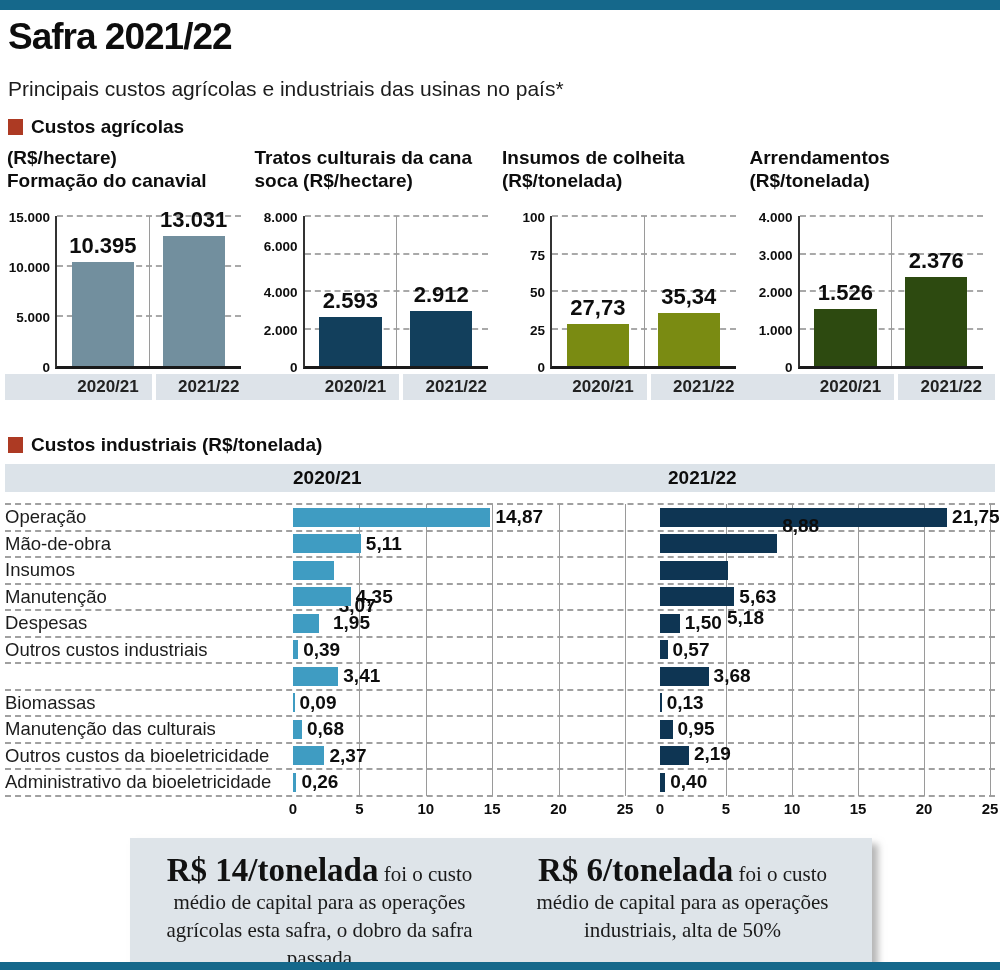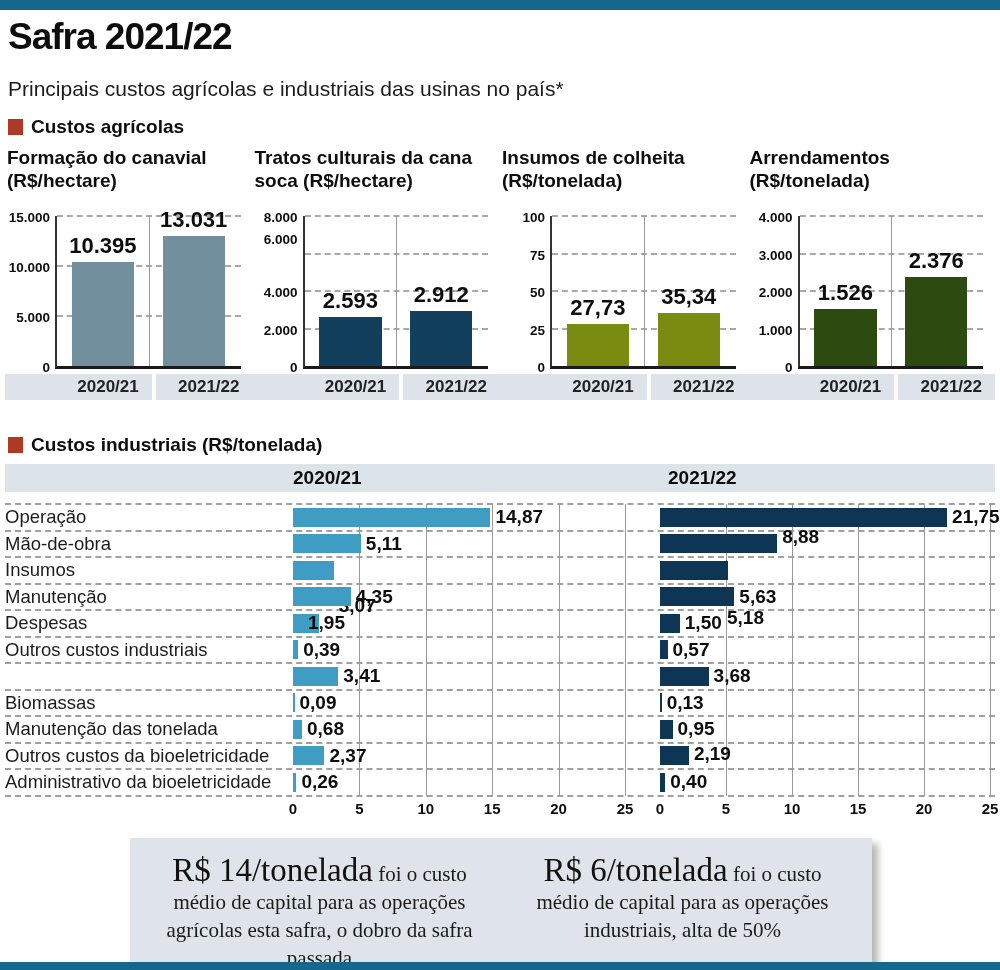--- a/index.html
+++ b/index.html
@@ -48,42 +48,42 @@
   .ind-value{position:absolute;font-size:19px;font-weight:bold;color:#0d0d0d;white-space:nowrap;
              display:flex;align-items:center;}
   .ind-xaxis{position:relative;height:26px;width:990px;margin-left:5px;}
   .ind-xtick{position:absolute;top:4px;transform:translateX(-50%);font-size:15px;font-weight:bold;color:#0d0d0d;}
 
   
   .callout{margin:16px 0 0 130px;width:742px;background:#dee4e9;display:flex;
            box-shadow:6px 6px 7px rgba(120,120,120,0.55);padding:14px 8px;box-sizing:border-box;}
   .callout-item{flex:1 1 50%;text-align:center;padding:4px 18px;
                 font-family:"Liberation Serif",serif;font-size:21px;line-height:28px;color:#1a1a1a;}
-  .callout-big{font-size:33px;font-weight:normal;color:#111;}
+  .callout-big{font-size:33px;font-weight:bold;color:#111;}
 </style>
 </head>
 <body>
 
 <div class="topbar"></div>
 
 <div class="header">
   <div class="page-title">Safra 2021/22</div>
   <div class="page-subtitle">Principais custos agrícolas e industriais das usinas no país*</div>
 </div>
 
 <div class="section-header agri">
   <span class="bullet"></span>
   <span class="section-label">Custos agrícolas</span>
 </div>
 
 <div class="agri-charts">
     <div class="agri-chart">
       <div class="agri-title">
+        <div>(R$/hectare)</div>
         <div>Formação do canavial</div>
-        <div>(R$/hectare)</div>
       </div>
       <div class="agri-body">
         <div class="agri-yaxis">
           <span class="agri-ytick" style="bottom: -7px;">0</span>
           <span class="agri-ytick" style="bottom: 43px;">5.000</span>
           <span class="agri-ytick" style="bottom: 93px;">10.000</span>
           <span class="agri-ytick" style="bottom: 143px;">15.000</span>
         </div>
         <div class="agri-plot">
           <div class="gridline-h" style="bottom: 49px;"></div>
@@ -104,21 +104,21 @@
     <div class="agri-chart">
       <div class="agri-title">
         <div>Tratos culturais da cana</div>
         <div>soca (R$/hectare)</div>
       </div>
       <div class="agri-body">
         <div class="agri-yaxis">
           <span class="agri-ytick" style="bottom: -7px;">0</span>
           <span class="agri-ytick" style="bottom: 30.5px;">2.000</span>
           <span class="agri-ytick" style="bottom: 68px;">4.000</span>
-          <span class="agri-ytick" style="bottom: 121px;">6.000</span>
+          <span class="agri-ytick" style="bottom: 114px;">6.000</span>
           <span class="agri-ytick" style="bottom: 143px;">8.000</span>
         </div>
         <div class="agri-plot">
           <div class="gridline-h" style="bottom: 36.5px;"></div>
           <div class="gridline-h" style="bottom: 74px;"></div>
           <div class="gridline-h" style="bottom: 111.5px;"></div>
           <div class="gridline-h" style="bottom: 149px;"></div>
           <div class="divider-v"></div>
           <div class="agri-bar" style="left: 8%; height: 48.6187px; background: rgb(18, 63, 92);"></div>
           <span class="agri-value" style="left: 25%; bottom: 51.6187px;">2.593</span>
@@ -216,39 +216,39 @@
     <div class="ind-hline" style="top: 237.5px;"></div>
     <div class="ind-hline" style="top: 264px;"></div>
     <div class="ind-hline" style="top: 290.5px;"></div>
     <div class="ind-rowlabel" style="top: 0px; height: 26.5px;">Operação</div>
     <div class="ind-rowlabel" style="top: 26.5px; height: 26.5px;">Mão-de-obra</div>
     <div class="ind-rowlabel" style="top: 53px; height: 26.5px;">Insumos</div>
     <div class="ind-rowlabel" style="top: 79.5px; height: 26.5px;">Manutenção</div>
     <div class="ind-rowlabel" style="top: 106px; height: 26.5px;">Despesas</div>
     <div class="ind-rowlabel" style="top: 132.5px; height: 26.5px;">Outros custos industriais</div>
     <div class="ind-rowlabel" style="top: 185.5px; height: 26.5px;">Biomassas</div>
-    <div class="ind-rowlabel" style="top: 212px; height: 26.5px;">Manutenção das tonelada</div>
+    <div class="ind-rowlabel" style="top: 212px; height: 26.5px;">Manutenção das culturais</div>
     <div class="ind-rowlabel" style="top: 238.5px; height: 26.5px;">Outros custos da bioeletricidade</div>
     <div class="ind-rowlabel" style="top: 265px; height: 26.5px;">Administrativo da bioeletricidade</div>
     <div class="ind-plot" style="left: 288px; width: 332px;">
       <div class="ind-vline" style="left: 66.4px;"></div>
       <div class="ind-vline" style="left: 132.8px;"></div>
       <div class="ind-vline" style="left: 199.2px;"></div>
       <div class="ind-vline" style="left: 265.6px;"></div>
       <div class="ind-vline" style="left: 332px;"></div>
       <div class="ind-bar" style="top: 3.5px; height: 19px; left: 0px; width: 197.474px; background: rgb(63, 156, 194);"></div>
       <span class="ind-value" style="left: 202.474px; top: 0px; height: 26.5px;">14,87</span>
       <div class="ind-bar" style="top: 30px; height: 19px; left: 0px; width: 67.8608px; background: rgb(63, 156, 194);"></div>
       <span class="ind-value" style="left: 72.8608px; top: 26.5px; height: 26.5px;">5,11</span>
       <div class="ind-bar" style="top: 56.5px; height: 19px; left: 0px; width: 40.7696px; background: rgb(63, 156, 194);"></div>
       <span class="ind-value" style="left: 45.7696px; top: 53px; height: 26.5px; margin-top: 36px;">3,07</span>
       <div class="ind-bar" style="top: 83px; height: 19px; left: 0px; width: 57.768px; background: rgb(63, 156, 194);"></div>
       <span class="ind-value" style="left: 62.768px; top: 79.5px; height: 26.5px;">4,35</span>
       <div class="ind-bar" style="top: 109.5px; height: 19px; left: 0px; width: 25.896px; background: rgb(63, 156, 194);"></div>
-      <span class="ind-value" style="left: 15px; top: 106px; height: 26.5px; text-align: center;">1,95</span>
+      <span class="ind-value" style="left: 40px; top: 106px; height: 26.5px; text-align: center;">1,95</span>
       <div class="ind-bar" style="top: 136px; height: 19px; left: 0px; width: 5.1792px; background: rgb(63, 156, 194);"></div>
       <span class="ind-value" style="left: 10.1792px; top: 132.5px; height: 26.5px;">0,39</span>
       <div class="ind-bar" style="top: 162.5px; height: 19px; left: 0px; width: 45.2848px; background: rgb(63, 156, 194);"></div>
       <span class="ind-value" style="left: 50.2848px; top: 159px; height: 26.5px;">3,41</span>
       <div class="ind-bar" style="top: 189px; height: 19px; left: 0px; width: 1.5px; background: rgb(63, 156, 194);"></div>
       <span class="ind-value" style="left: 6.5px; top: 185.5px; height: 26.5px;">0,09</span>
       <div class="ind-bar" style="top: 215.5px; height: 19px; left: 0px; width: 9.0304px; background: rgb(63, 156, 194);"></div>
       <span class="ind-value" style="left: 14.0304px; top: 212px; height: 26.5px;">0,68</span>
       <div class="ind-bar" style="top: 242px; height: 19px; left: 0px; width: 31.4736px; background: rgb(63, 156, 194);"></div>
       <span class="ind-value" style="left: 36.4736px; top: 238.5px; height: 26.5px;">2,37</span>
@@ -257,21 +257,21 @@
     </div>
     <div class="ind-plot" style="left: 655px; width: 330px;">
       <div class="ind-vline" style="left: 66px;"></div>
       <div class="ind-vline" style="left: 132px;"></div>
       <div class="ind-vline" style="left: 198px;"></div>
       <div class="ind-vline" style="left: 264px;"></div>
       <div class="ind-vline" style="left: 330px;"></div>
       <div class="ind-bar" style="top: 3.5px; height: 19px; left: 0px; width: 287.1px; background: rgb(14, 53, 83);"></div>
       <span class="ind-value" style="left: 292.1px; top: 0px; height: 26.5px;">21,75</span>
       <div class="ind-bar" style="top: 30px; height: 19px; left: 0px; width: 117.216px; background: rgb(14, 53, 83);"></div>
-      <span class="ind-value" style="left: 122.216px; top: 20px; height: 26.5px;">8,88</span>
+      <span class="ind-value" style="left: 122.216px; top: 9px; height: 26.5px;">8,88</span>
       <div class="ind-bar" style="top: 56.5px; height: 19px; left: 0px; width: 68.376px; background: rgb(14, 53, 83);"></div>
       <span class="ind-value" style="left: 67px; top: 53px; height: 26.5px; margin-top: 48px;">5,18</span>
       <div class="ind-bar" style="top: 83px; height: 19px; left: 0px; width: 74.316px; background: rgb(14, 53, 83);"></div>
       <span class="ind-value" style="left: 79.316px; top: 79.5px; height: 26.5px;">5,63</span>
       <div class="ind-bar" style="top: 109.5px; height: 19px; left: 0px; width: 19.8px; background: rgb(14, 53, 83);"></div>
       <span class="ind-value" style="left: 24.8px; top: 106px; height: 26.5px;">1,50</span>
       <div class="ind-bar" style="top: 136px; height: 19px; left: 0px; width: 7.524px; background: rgb(14, 53, 83);"></div>
       <span class="ind-value" style="left: 12.524px; top: 132.5px; height: 26.5px;">0,57</span>
       <div class="ind-bar" style="top: 162.5px; height: 19px; left: 0px; width: 48.576px; background: rgb(14, 53, 83);"></div>
       <span class="ind-value" style="left: 53.576px; top: 159px; height: 26.5px;">3,68</span>

